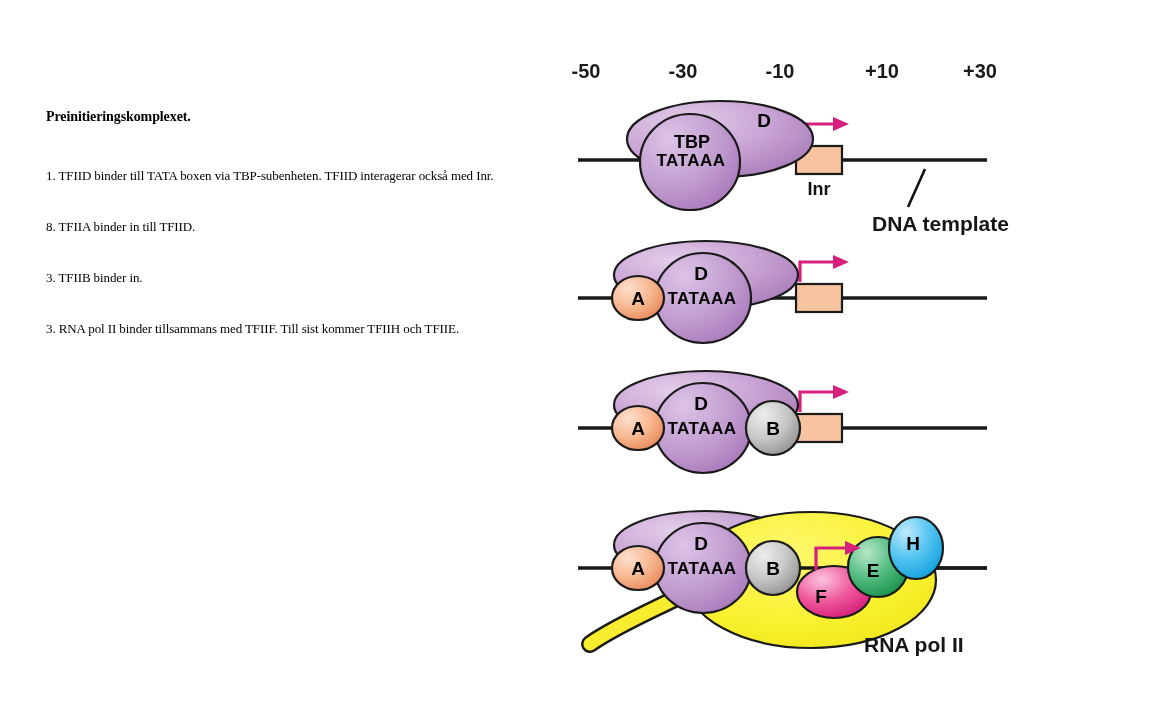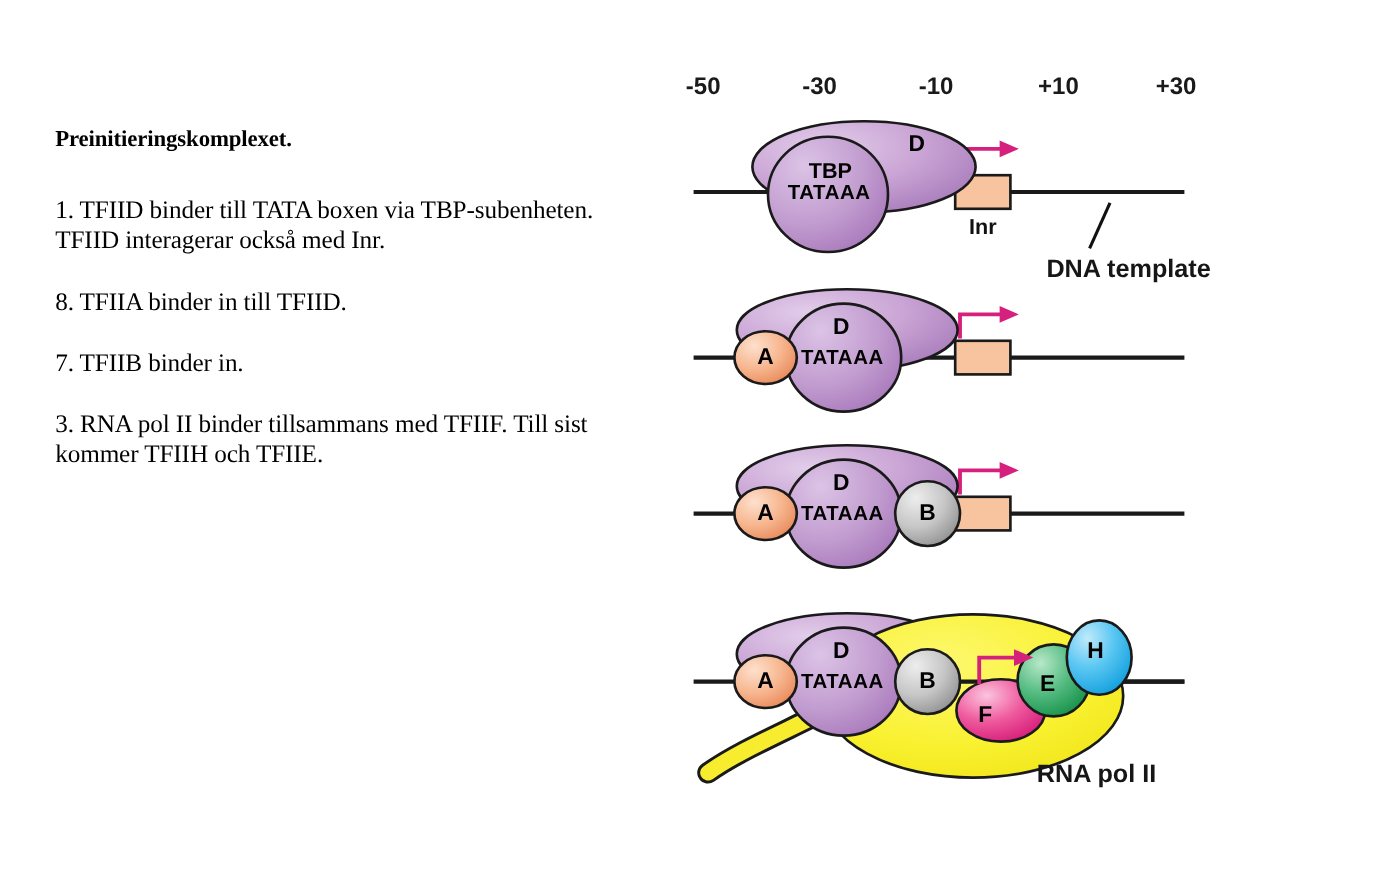--- a/index.html
+++ b/index.html
@@ -17,29 +17,29 @@
 
   
   #text-column {
     position: absolute;
     left: 46px;
     top: 104px;
     width: 500px;
   }
   .para {
     font-family: "Liberation Serif", serif;
-    font-size: 21px;
+    font-size: 13px;
     line-height: 25px;
     color: #000000;
     margin: 0 0 26px 0;
     letter-spacing: -0.1px;
   }
   .para.heading {
     font-weight: bold;
-    font-size: 19px;
+    font-size: 14px;
     margin-bottom: 34px;
   }
 
   
   #diagram {
     position: absolute;
     left: 568px;
     top: 40px;
     width: 550px;
     height: 650px;
@@ -110,21 +110,21 @@
     fill: none;
   }
 </style>
 </head>
 <body>
 
 <div id="text-column">
   <p class="para heading">Preinitieringskomplexet.</p>
   <p class="para">1. TFIID binder till TATA boxen via TBP-subenheten. TFIID interagerar också med Inr.</p>
   <p class="para">8. TFIIA binder in till TFIID.</p>
-  <p class="para">7. TFIIB binder in.</p>
+  <p class="para">3. TFIIB binder in.</p>
   <p class="para">3. RNA pol II binder tillsammans med TFIIF. Till sist kommer TFIIH och TFIIE.</p>
 </div>
 
 <div id="diagram">
 <svg width="550" height="650" viewBox="0 0 550 650" xmlns="http://www.w3.org/2000/svg">
   <defs>
     <radialGradient id="gPurple" cx="32%" cy="28%" r="82%">
       <stop offset="0%" stop-color="#e2cdea"></stop>
       <stop offset="55%" stop-color="#c9a3d4"></stop>
       <stop offset="100%" stop-color="#a87cbb"></stop>

